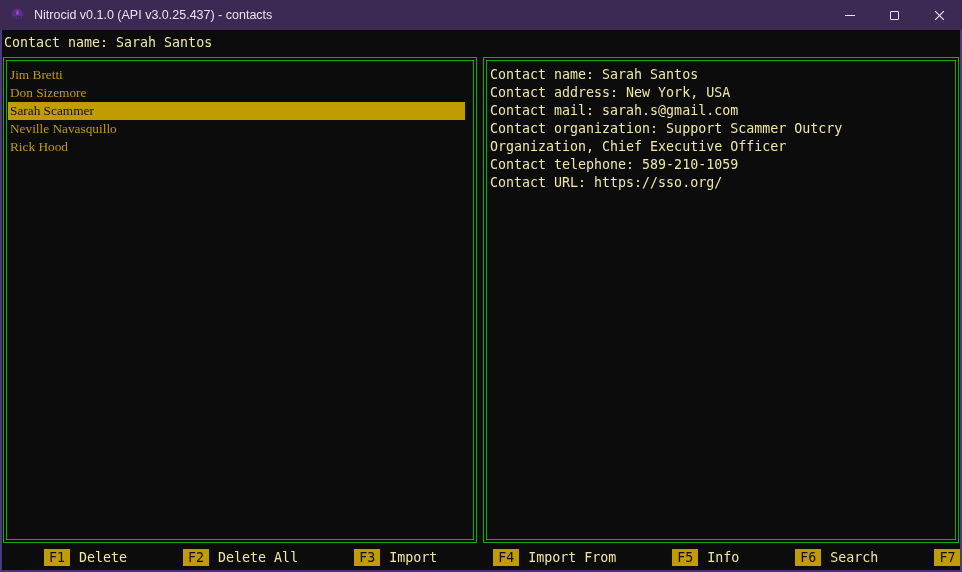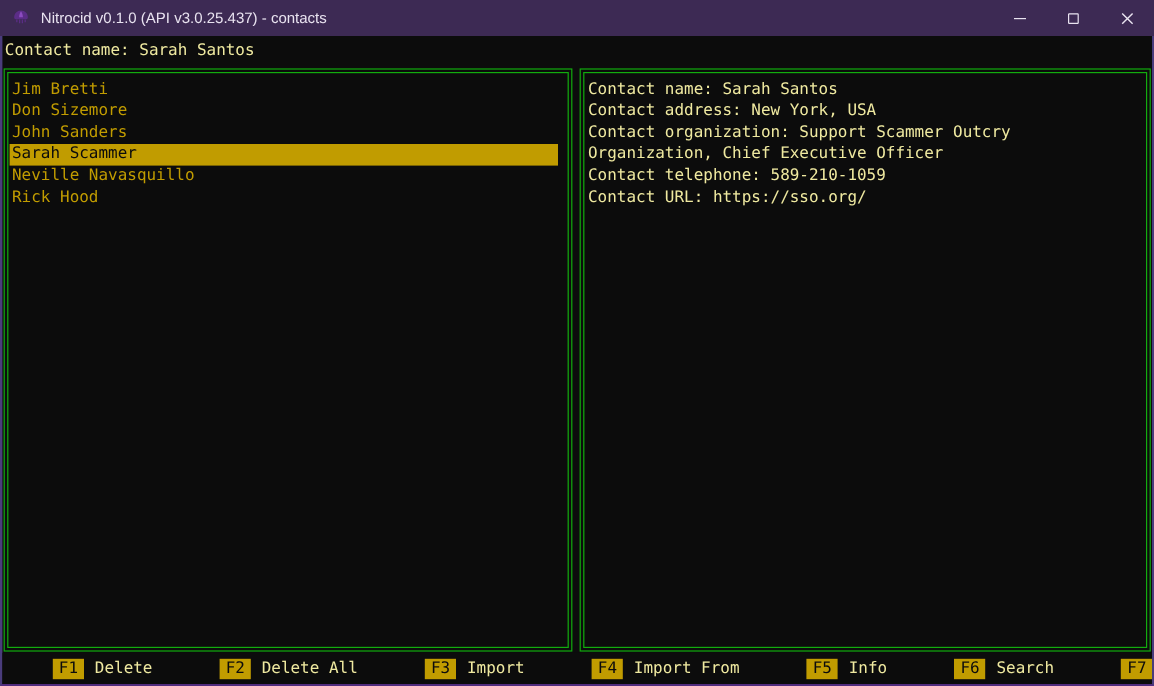--- a/index.html
+++ b/index.html
@@ -70,20 +70,21 @@
   .panel-left  { width: 474px; }
   .panel-right { width: 476px; margin-left: 6px; }
 
   .contact-row {
     height: 18px;
     line-height: 18px;
     padding-left: 2px;
     margin-right: 7px;
     color: #c19c00;
     white-space: nowrap;
+    font-family: Liberation Serif, serif;
   }
   .contact-row.selected {
     background: #c19c00;
     color: #0c0c0c;
   }
 
   .detail-line {
     height: 18px;
     line-height: 18px;
     padding-left: 2px;
@@ -143,30 +144,30 @@
 
 <div class="app-body">
 
   <div class="screen-header">Contact name: Sarah Santos</div>
 
   <div class="main">
     <div class="panel panel-left">
       <div class="panel-inner">
           <div class="contact-row">Jim Bretti</div>
           <div class="contact-row">Don Sizemore</div>
-          <div class="contact-row">John Sanders</div>
           <div class="contact-row selected">Sarah Scammer</div>
           <div class="contact-row">Neville Navasquillo</div>
           <div class="contact-row">Rick Hood</div>
         </div>
     </div>
     <div class="panel panel-right">
       <div class="panel-inner">
           <div class="detail-line">Contact name: Sarah Santos</div>
           <div class="detail-line">Contact address: New York, USA</div>
+          <div class="detail-line">Contact mail: sarah.s@gmail.com</div>
           <div class="detail-line">Contact organization: Support Scammer Outcry</div>
           <div class="detail-line">Organization, Chief Executive Officer</div>
           <div class="detail-line">Contact telephone: 589-210-1059</div>
           <div class="detail-line">Contact URL: https://sso.org/</div>
         </div>
     </div>
   </div>
 
   <div class="statusbar">
     <div style="display:flex">

